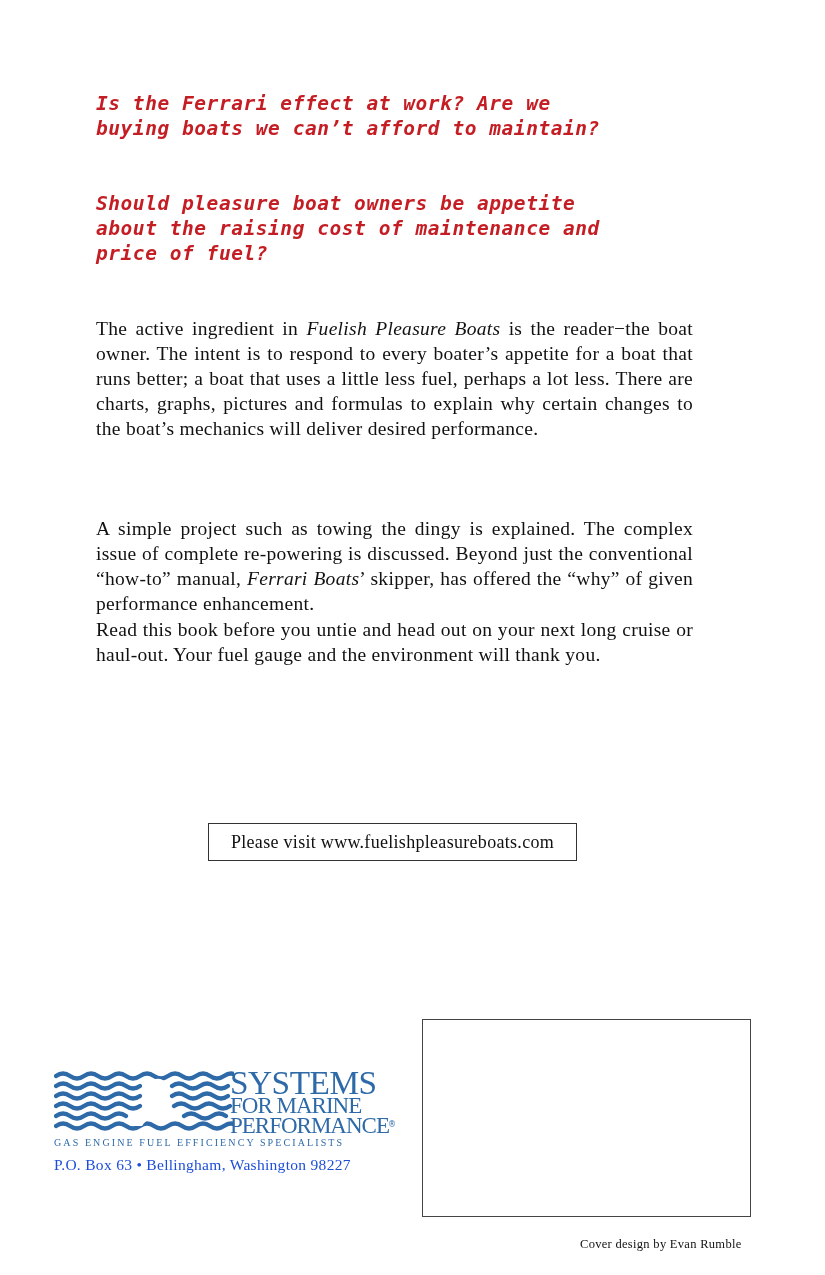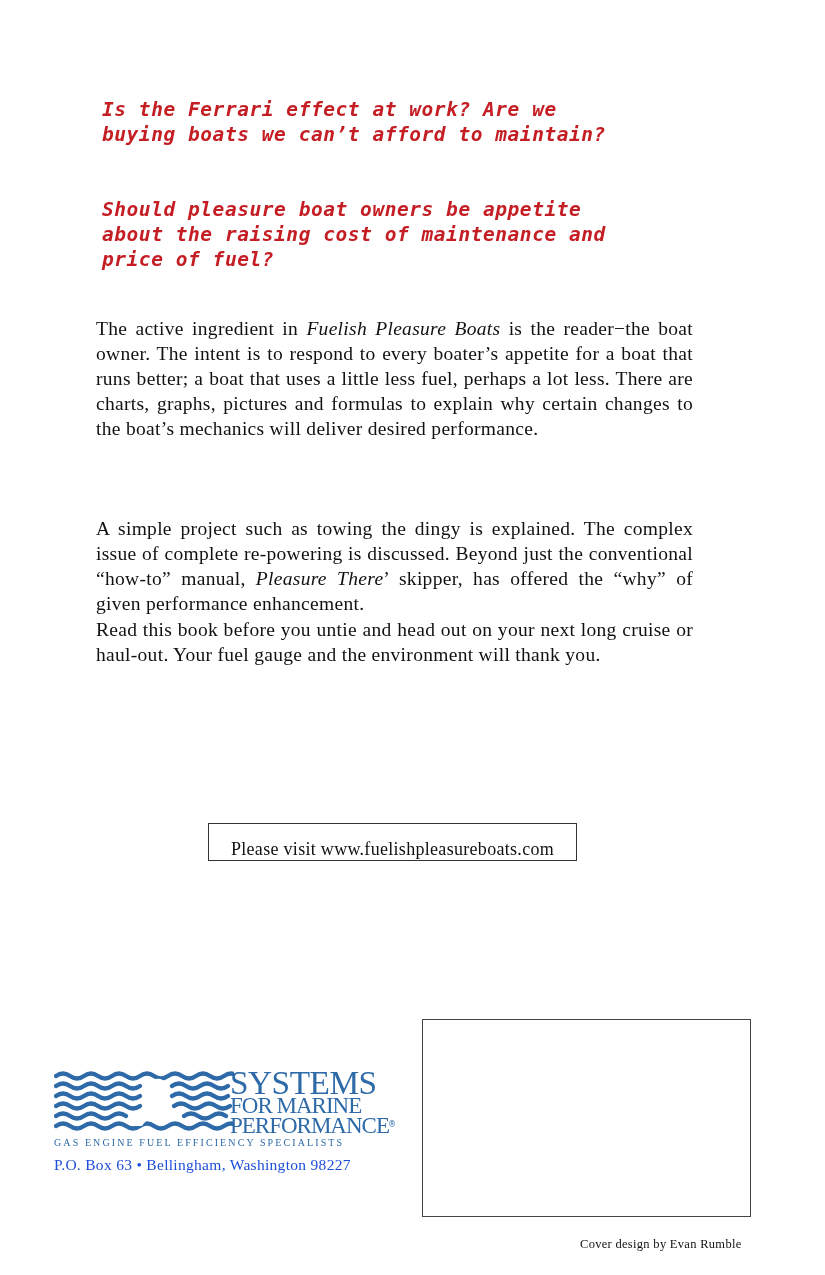--- a/index.html
+++ b/index.html
@@ -1,25 +1,25 @@
 <!DOCTYPE html>
 <html><head>
 <meta charset="utf-8">
 <style>
   html, body { margin:0; padding:0; background:#ffffff; }
   body { width:825px; height:1275px; position:relative; overflow:hidden; }
-  .q { position:absolute; left:96px; margin:6px; font-family:"DejaVu Sans Mono", monospace; font-weight:bold; font-style:italic; font-size:19.5px; line-height:25px; color:#c41e24; letter-spacing:0.55px; white-space:pre; }
+  .q { position:absolute; left:96px; margin:0; font-family:"DejaVu Sans Mono", monospace; font-weight:bold; font-style:italic; font-size:19.5px; line-height:25px; color:#c41e24; letter-spacing:0.55px; white-space:pre; }
   .q1 { top:91px; }
   .q2 { top:191px; }
   .para { position:absolute; left:96px; width:597px; margin:0; font-family:"Liberation Serif", serif; font-size:19.5px; line-height:25px; color:#111111; text-align:justify; letter-spacing:0.3px; }
   .p1 { top:316px; }
   .p2 { top:516px; }
   .p3 { top:617px; }
   .para i { font-style:italic; }
-  .visit { position:absolute; left:208px; top:823px; width:369px; height:38px; border:1.5px solid #333; box-sizing:border-box; font-family:"Liberation Serif", serif; font-size:18px; color:#111; display:flex; align-items:flex-end; justify-content:center; letter-spacing:0.3px; }
+  .visit { position:absolute; left:208px; top:823px; width:369px; height:38px; border:1.5px solid #333; box-sizing:border-box; font-family:"Liberation Serif", serif; font-size:18px; color:#111; display:flex; align-items:center; justify-content:center; letter-spacing:0.3px; }
   .logo { position:absolute; left:52px; top:1050px; width:350px; height:125px; }
   .waves { position:absolute; left:2px; top:20px; }
   .brand { position:absolute; left:178px; top:16px; font-family:"Liberation Serif", serif; color:#2e6aa8; line-height:1; }
   .brand .b1 { font-size:34px; letter-spacing:-0.5px; display:block; transform:scaleX(0.98); transform-origin:left; height:28px; }
   .brand .b2 { font-size:23px; letter-spacing:-1px; display:block; height:20px; }
   .brand .b3 { font-size:23px; letter-spacing:-1px; display:block; height:20px; }
   .reg { position:absolute; left:336px; top:70px; font-family:"DejaVu Sans", sans-serif; font-size:8px; color:#2e6aa8; }
   .tagline { position:absolute; left:2px; top:87px; font-family:"Liberation Serif", serif; font-size:10px; letter-spacing:2.1px; color:#2e6aa8; white-space:nowrap;text-align:center; }
   .address { position:absolute; left:2px; top:106px; font-family:"Liberation Serif", serif; font-size:15.5px; color:#1d4ed8; white-space:nowrap; letter-spacing:0.3px; }
   .barcode-box { position:absolute; left:422px; top:1019px; width:329px; height:198px; border:1.5px solid #444; box-sizing:border-box; }
@@ -30,21 +30,21 @@
 
 <p class="q q1"><span>Is the Ferrari effect at work? Are we</span>
 <span>buying boats we can’t afford to maintain?</span></p>
 
 <p class="q q2"><span>Should pleasure boat owners be appetite</span>
 <span>about the raising cost of maintenance and</span>
 <span>price of fuel?</span></p>
 
 <p class="para p1"><span>The active ingredient in </span><i>Fuelish Pleasure Boats</i><span> is the reader−the boat owner. The intent is to respond to every boater’s appetite for a boat that runs better; a boat that uses a little less fuel, perhaps a lot less. There are charts, graphs, pictures and formu­las to explain why certain changes to the boat’s mechanics will deliver desired performance.</span></p>
 
-<p class="para p2"><span>A simple project such as towing the dingy is explained. The com­plex issue of complete re-powering is discussed.  Beyond just the conventional “how-to” manual, </span><i>Pleasure There</i><span>’ skipper, has offered the “why” of given performance enhancement.</span></p>
+<p class="para p2"><span>A simple project such as towing the dingy is explained. The com­plex issue of complete re-powering is discussed.  Beyond just the conventional “how-to” manual, </span><i>Ferrari Boats</i><span>’ skipper, has offered the “why” of given performance enhancement.</span></p>
 
 <p class="para p3">Read this book before you untie and head out on your next long cruise or haul-out.  Your fuel gauge and the environment will thank you.</p>
 
 <div class="visit">
     <span>Please visit www.fuelishpleasureboats.com</span>
   </div>
 
 <div class="logo">
   <svg class="waves" width="180" height="62" viewBox="0 0 180 62">
     <g fill="none" stroke="#2e6aa8" stroke-width="4.2" stroke-linecap="round">

